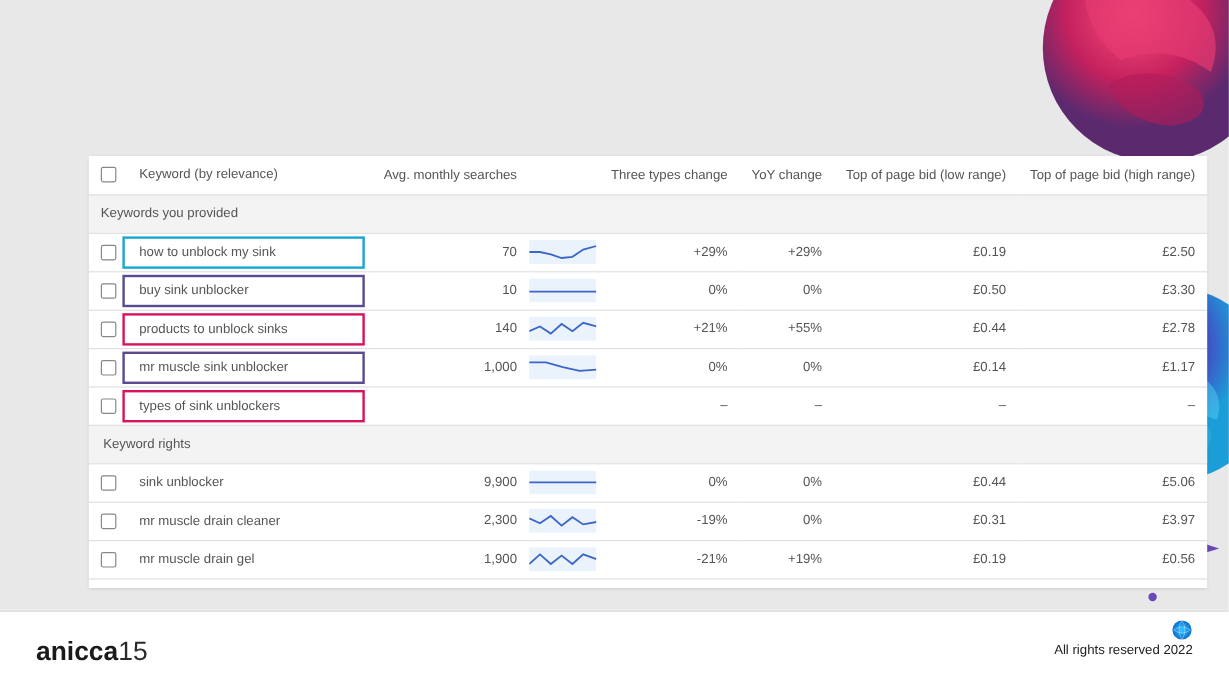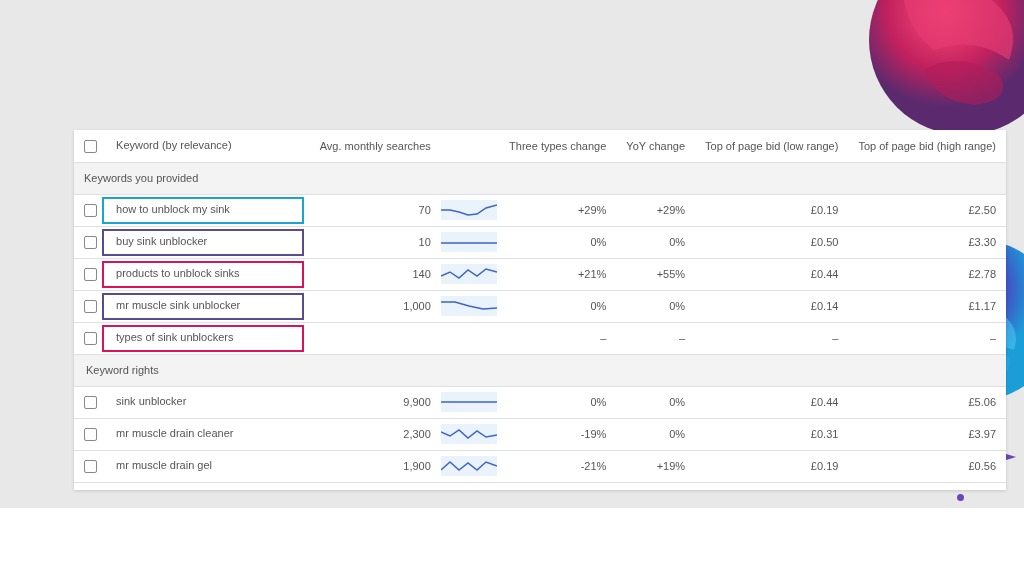--- a/index.html
+++ b/index.html
@@ -233,14 +233,30 @@
             </td>
     <td>-21%</td>
     <td>+19%</td>
     <td>£0.19</td>
     <td>£0.56</td>
   </tr>
         </tbody>
   </table>
 </div>
 
-
+<div class="footer">
+  <div class="logo">
+    <span>anicca</span><span class="fif">15</span>
+  </div>
+  <svg class="globe-icon" viewBox="0 0 18 18">
+    <defs>
+          <radialGradient id="g3">
+            <stop offset="0%" stop-color="#32c8ff"></stop>
+            <stop offset="100%" stop-color="#0a6ed1"></stop>
+          </radialGradient>
+        </defs>
+    <circle cx="9" cy="9" r="8" fill="url(#g3)"></circle>
+    <path d="M2 9 Q9 4 16 9 M2 9 Q9 14 16 9 M9 1 Q4 9 9 17 M9 1 Q14 9 9 17" stroke="#fff" stroke-width="0.5" fill="none" opacity="0.6"></path>
+  </svg>
+  <div class="rights">All rights reserved 2022</div>
 </div>
 
+</div>
+
 </body></html>

